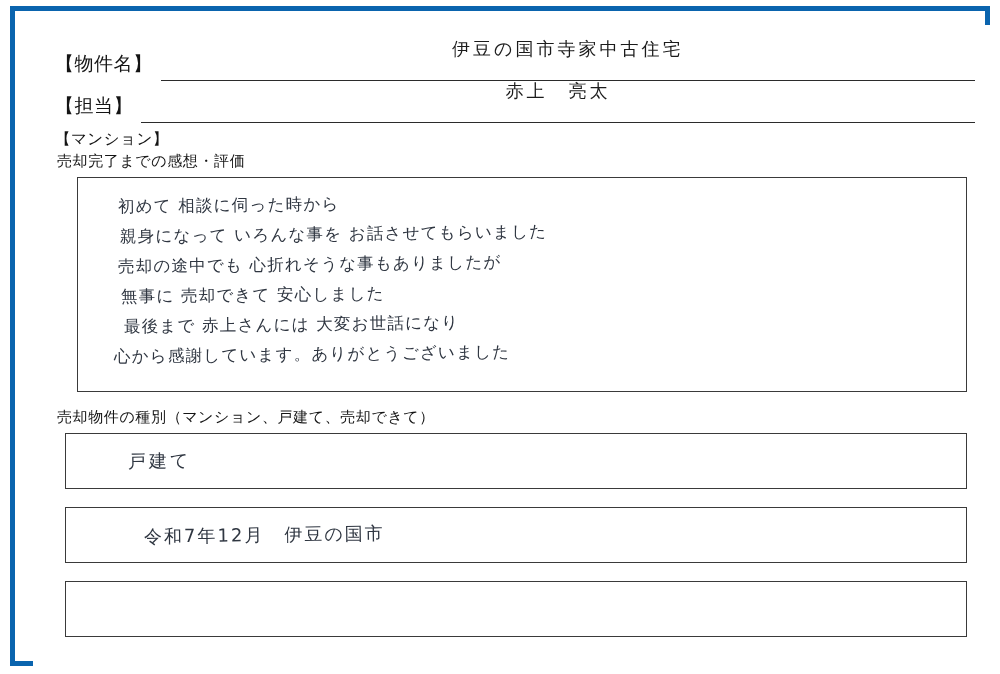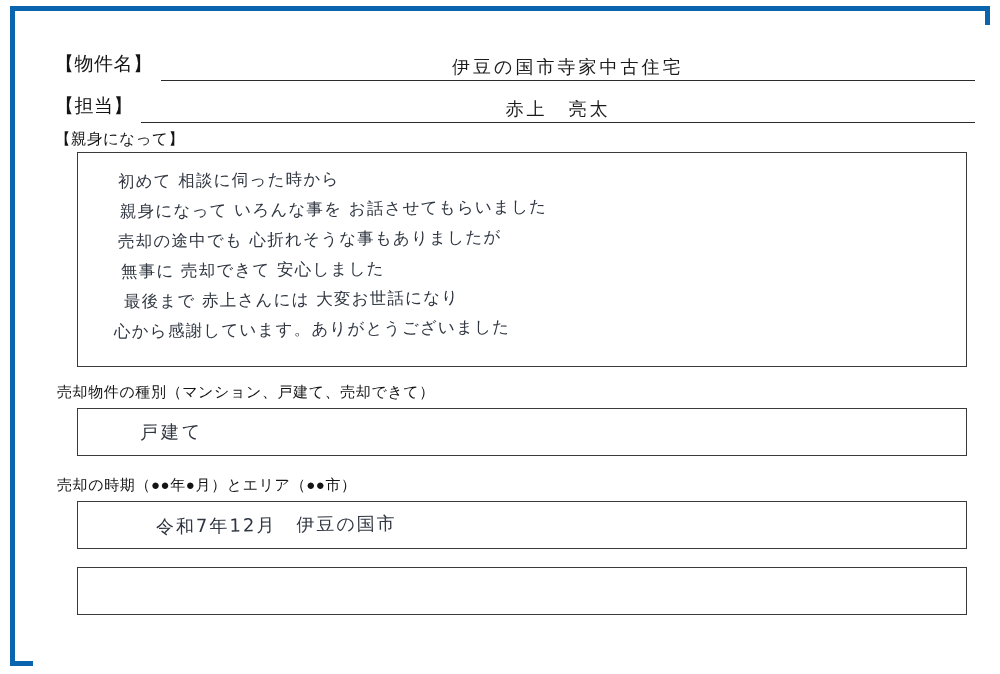--- a/index.html
+++ b/index.html
@@ -62,21 +62,21 @@
     position: relative;
     flex: 1;
     margin-left: 10px;
     border-bottom: 1.6px solid #2b2b2b;
     height: 100%;
   }
   .field-value {
     position: absolute;
     left: 0;
     right: 0;
-    bottom: 1px;
+    bottom: 19px;
     text-align: center;
     font-size: 18px;
     letter-spacing: 3px;
     color: #1b1b1b;
     font-family: "DejaVu Sans", sans-serif;
   }
   .row-bukken .field-line { margin-left: 8px; }
   .row-tantou .field-line { margin-left: 8px; }
 
   
@@ -94,21 +94,21 @@
   }
 
   
   .box {
     position: relative;
     border: 1.4px solid #3a3a3a;
     background: #ffffff;
     box-sizing: border-box;
   }
   .box-big { height: 215px; margin: 0 8px 0 22px; }
-  .box-small { height: 48px; margin: 0 8px 0 22px; text-align: right; }
+  .box-small { height: 56px; margin: 0 8px 0 10px; text-align: right; }
 
   
   .hand-lines {
     position: absolute;
     left: 40px;
     top: 14px;
     right: 16px;
   }
   .hand-lines .hl {
     display: block;
@@ -156,21 +156,22 @@
         </div>
       </div>
 
       <div class="field-row row-tantou">
         <div class="field-label">【担当】</div>
         <div class="field-line">
           <div class="field-value">赤上　亮太</div>
         </div>
       </div>
 
-      <div class="voice-label">【親身になって】</div>
+      <div class="voice-label">【マンション】</div>
+      <div class="section-label">売却完了までの感想・評価</div>
 
       <div class="box box-big">
         <div class="hand-lines">
           <span class="hl">初めて 相談に伺った時から</span>
           <span class="hl">親身になって いろんな事を お話させてもらいました</span>
           <span class="hl">売却の途中でも 心折れそうな事もありましたが</span>
           <span class="hl">無事に 売却できて 安心しました</span>
           <span class="hl">最後まで 赤上さんには 大変お世話になり</span>
           <span class="hl">心から感謝しています。ありがとうございました</span>
         </div>
@@ -178,21 +179,20 @@
 
       <div class="spacer-14"></div>
 
       <div class="section-label">売却物件の種別（マンション、戸建て、売却できて）</div>
       <div class="box box-small">
         <div class="hand-inline">戸建て</div>
       </div>
 
       <div class="spacer-18"></div>
 
-      <div class="section-label">売却の時期（●●年●月）とエリア（●●市）</div>
       <div class="box box-small">
         <div class="hand-inline indent-2">令和7年12月　伊豆の国市</div>
       </div>
 
       <div class="spacer-18"></div>
 
       <div class="box box-small">
         <div class="hand-inline"></div>
       </div>
 

